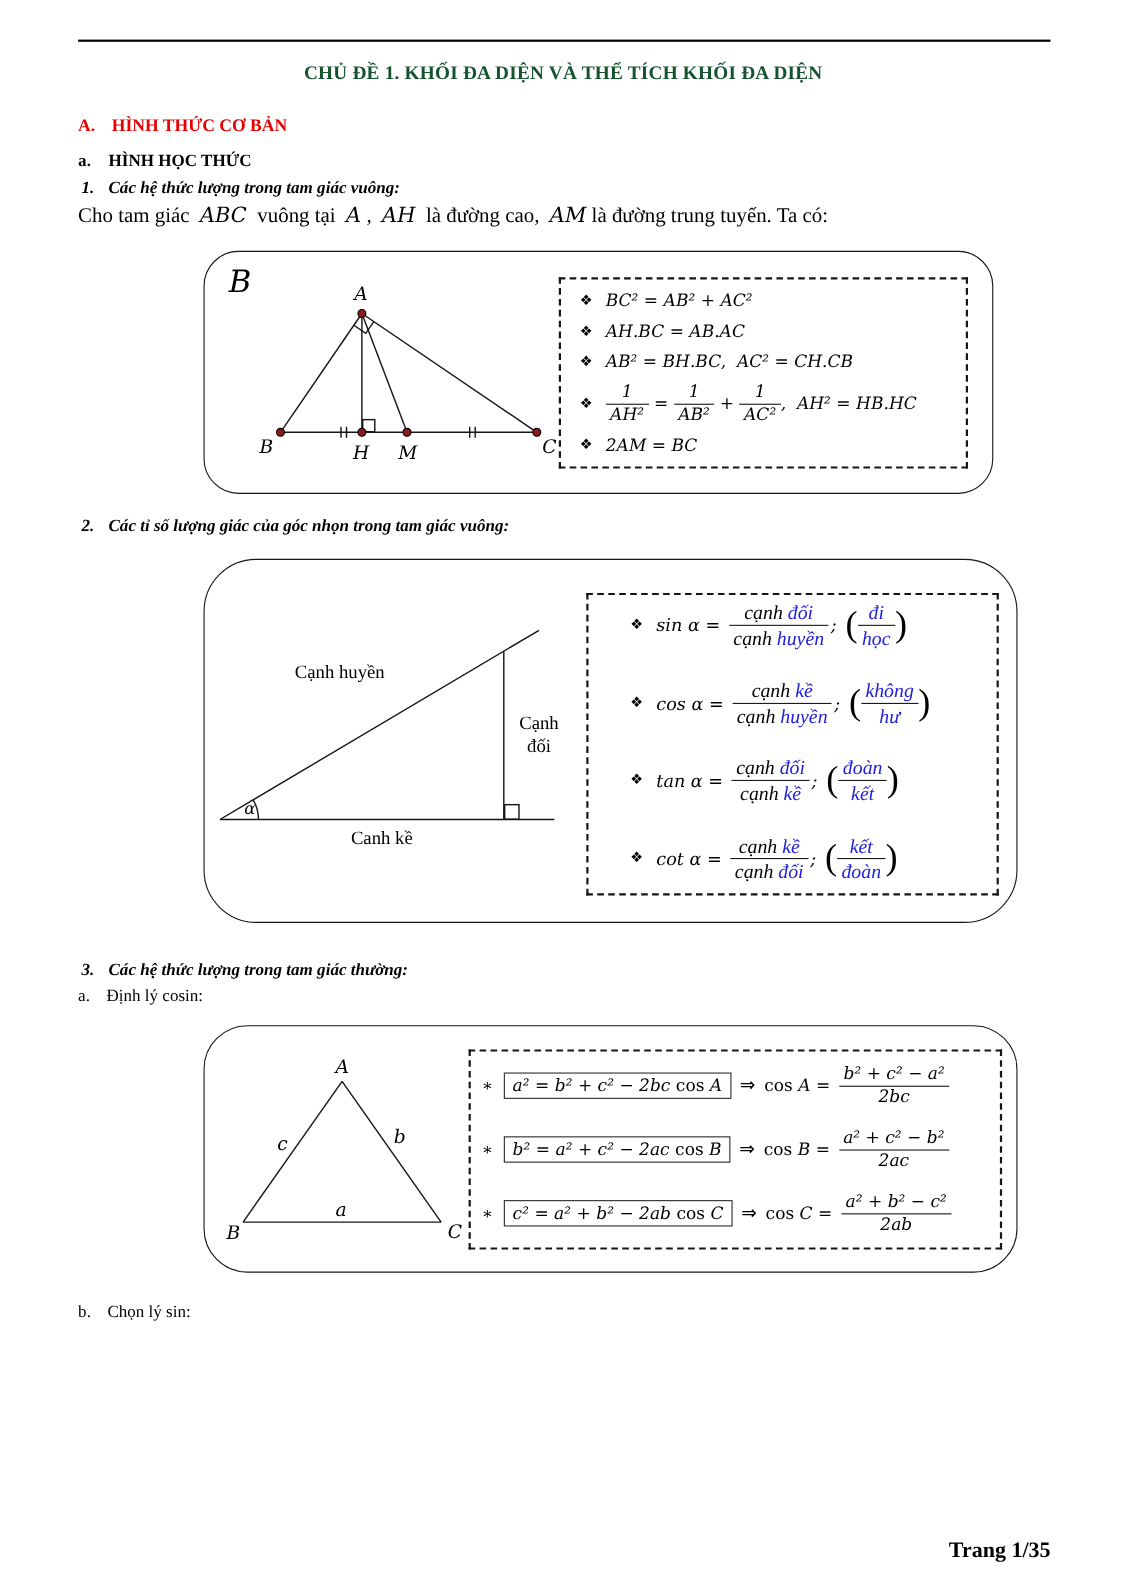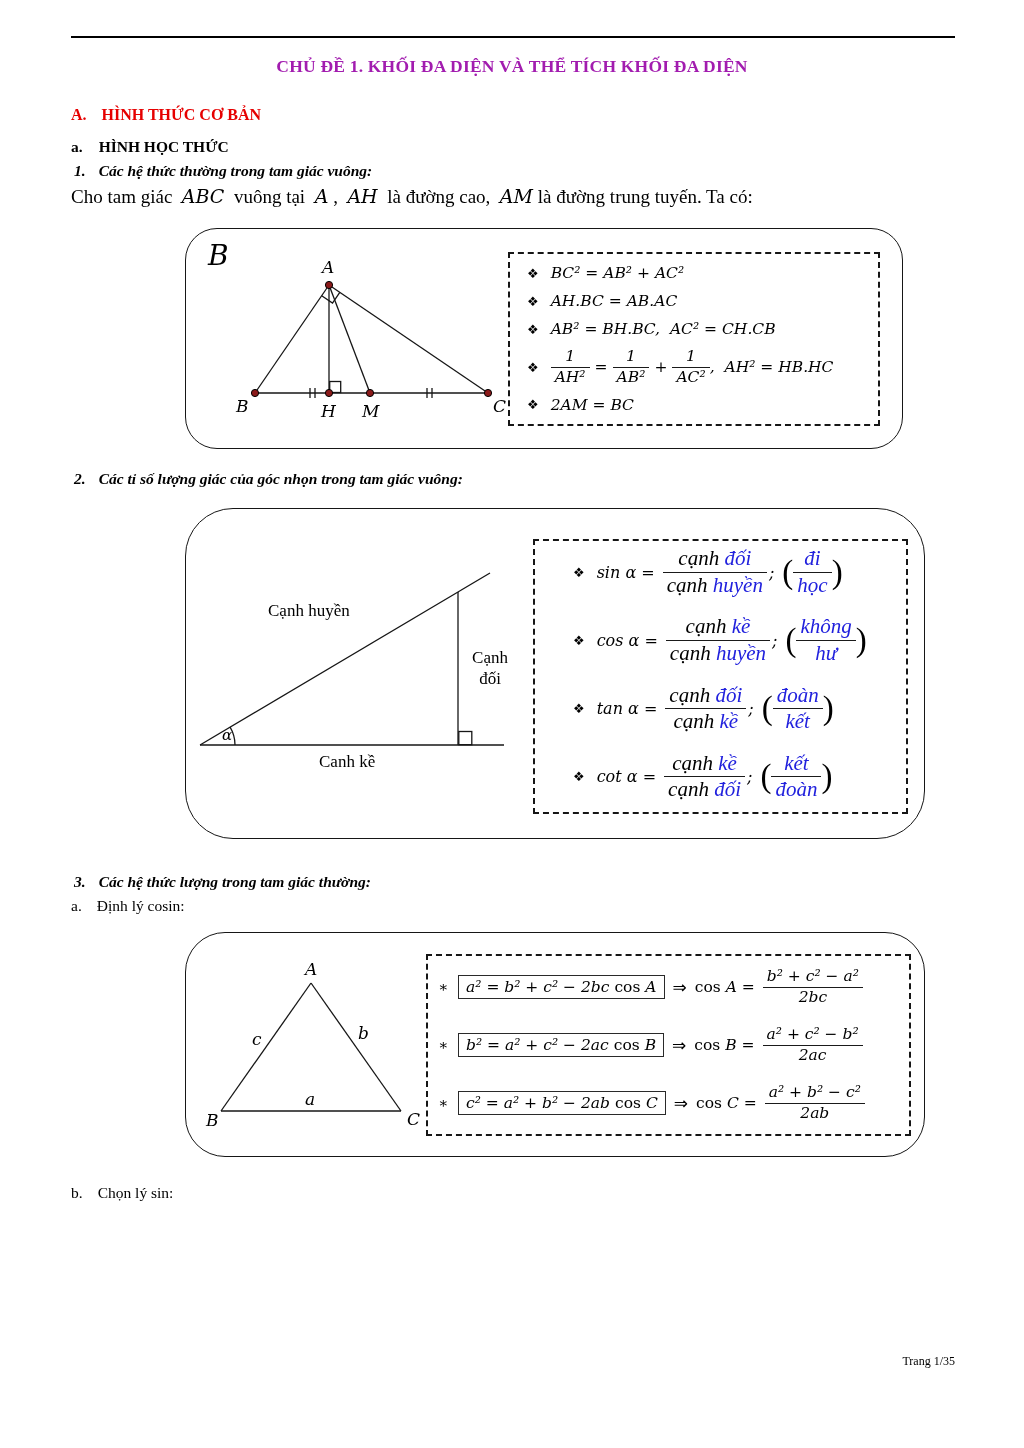--- a/index.html
+++ b/index.html
@@ -54,54 +54,54 @@
 
   .dash1{left:322px;top:23px;width:372px;height:174px;
          justify-content:space-around;padding:5px 6px 5px 17px;}
   .fline{display:flex;align-items:center;}
 
   .dash2{left:347px;top:30px;width:375px;height:275px;
          justify-content:space-between;padding:6px 6px 10px 6px;}
   .trig-title{text-align:center;font-size:16px;}
   .trow{display:flex;align-items:center;padding-left:32px;}
   .trow .math{font-size:16px;margin-right:8px;}
-  .trow .frac{font-size:21px;font-style:italic;
+  .trow .frac{font-size:18px;font-style:italic;
               font-family:"Liberation Serif",serif;}
   .semi{font-size:16px;margin:0 1px 0 2px;}
   .paren{font-size:33px;font-weight:400;line-height:1;font-family:"Liberation Serif",serif;}
 
   .dash3{left:240px;top:21px;width:485px;height:182px;
          justify-content:space-around;padding:2px 4px 2px 10px;}
   .crow{display:flex;align-items:center;gap:8px;}
   .crow .star{font-style:normal;font-size:15px;width:12px;}
   .boxed{border:1.2px solid #2a2a2a;padding:2px 7px;white-space:nowrap;}
   .arrow{font-size:17px;font-family:"DejaVu Sans",sans-serif;}
 
   
   .diag-label{font-size:17px;}
 
-  .footer{right:69px;top:1354px;font-size:12px;font-weight:normal;}
+  .footer{right:69px;top:1398px;font-size:20px;font-weight:bold;}
 </style>
 </head>
 <body>
 
 <div class="abs top-rule"></div>
 
-<div class="abs doc-title" style="color:#a21caf">CHỦ ĐỀ 1. KHỐI ĐA DIỆN VÀ THỂ TÍCH KHỐI ĐA DIỆN</div>
+<div class="abs doc-title" style="color:#14532d">CHỦ ĐỀ 1. KHỐI ĐA DIỆN VÀ THỂ TÍCH KHỐI ĐA DIỆN</div>
 
 <div class="abs sec-a" style="color:#e60000">
   <span class="h-num">A.</span><span>HÌNH THỨC CƠ BẢN</span>
 </div>
 
 <div class="abs sub-a">
   <span class="h-num">a.</span><span>HÌNH HỌC THỨC</span>
 </div>
 
 <div class="abs h-item item1">
-  <span class="h-num">1.</span><span>Các hệ thức thường trong tam giác vuông:</span>
+  <span class="h-num">1.</span><span>Các hệ thức lượng trong tam giác vuông:</span>
 </div>
 
 <div class="abs intro">
   <span>Cho tam giác&nbsp; </span><span class="m">ABC</span><span> &nbsp;vuông tại&nbsp; </span><span class="m">A</span><span> ,&nbsp; </span><span class="m">AH</span><span> &nbsp;là đường cao,&nbsp; </span><span class="m">AM</span><span>&nbsp;là đường trung tuyến. Ta có:</span>
 </div>
 
 <div class="abs figbox figbox1">
   <span class="abs corner-label m">B</span>
 
   <svg class="abs" style="left:18px;top:12px" width="300" height="190" viewBox="0 0 300 190">

